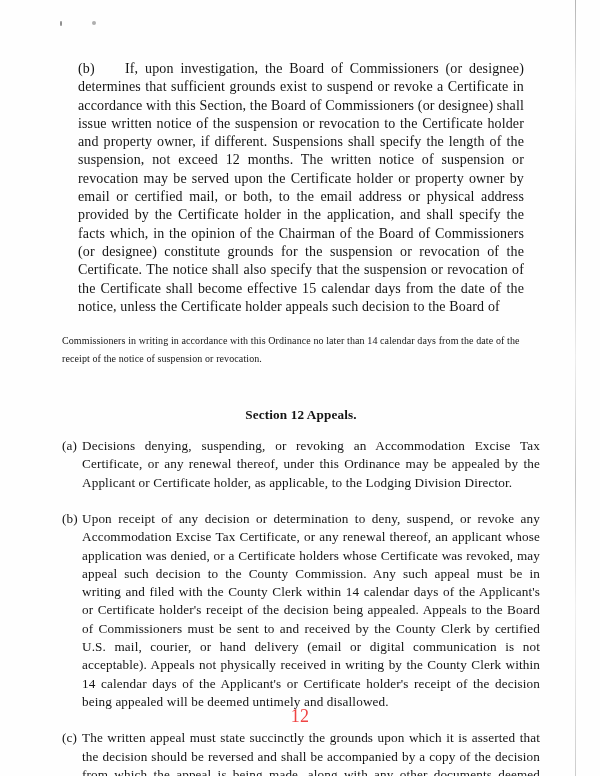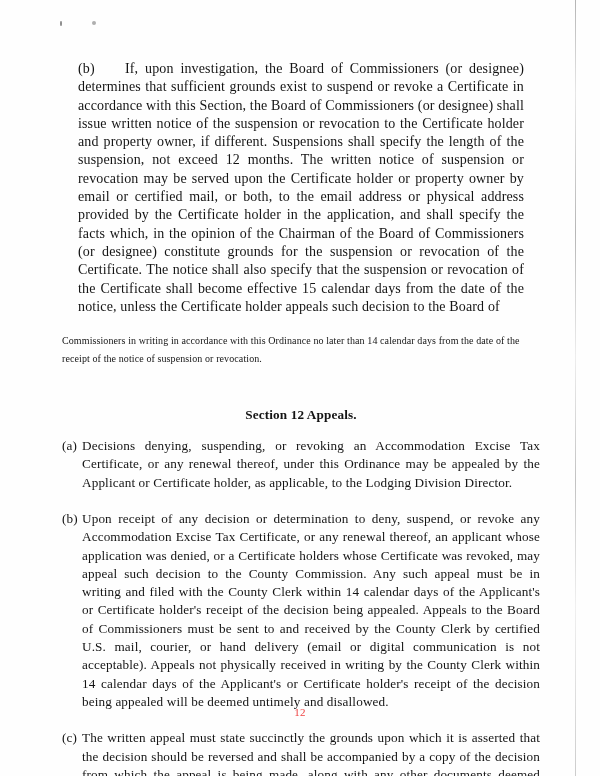--- a/index.html
+++ b/index.html
@@ -100,21 +100,21 @@
     width: 20px;
     text-align: left;
   }
 
   .page-number {
     position: absolute;
     left: 0;
     top: 706px;
     width: 600px;
     text-align: center;
-    font-size: 11px;
+    font-size: 18px;
     letter-spacing: 0.02em;
     color: #ef4444;
   }
 </style>
 </head>
 <body>
 
 <div class="page">
 
   <div class="scan-streak"></div>

